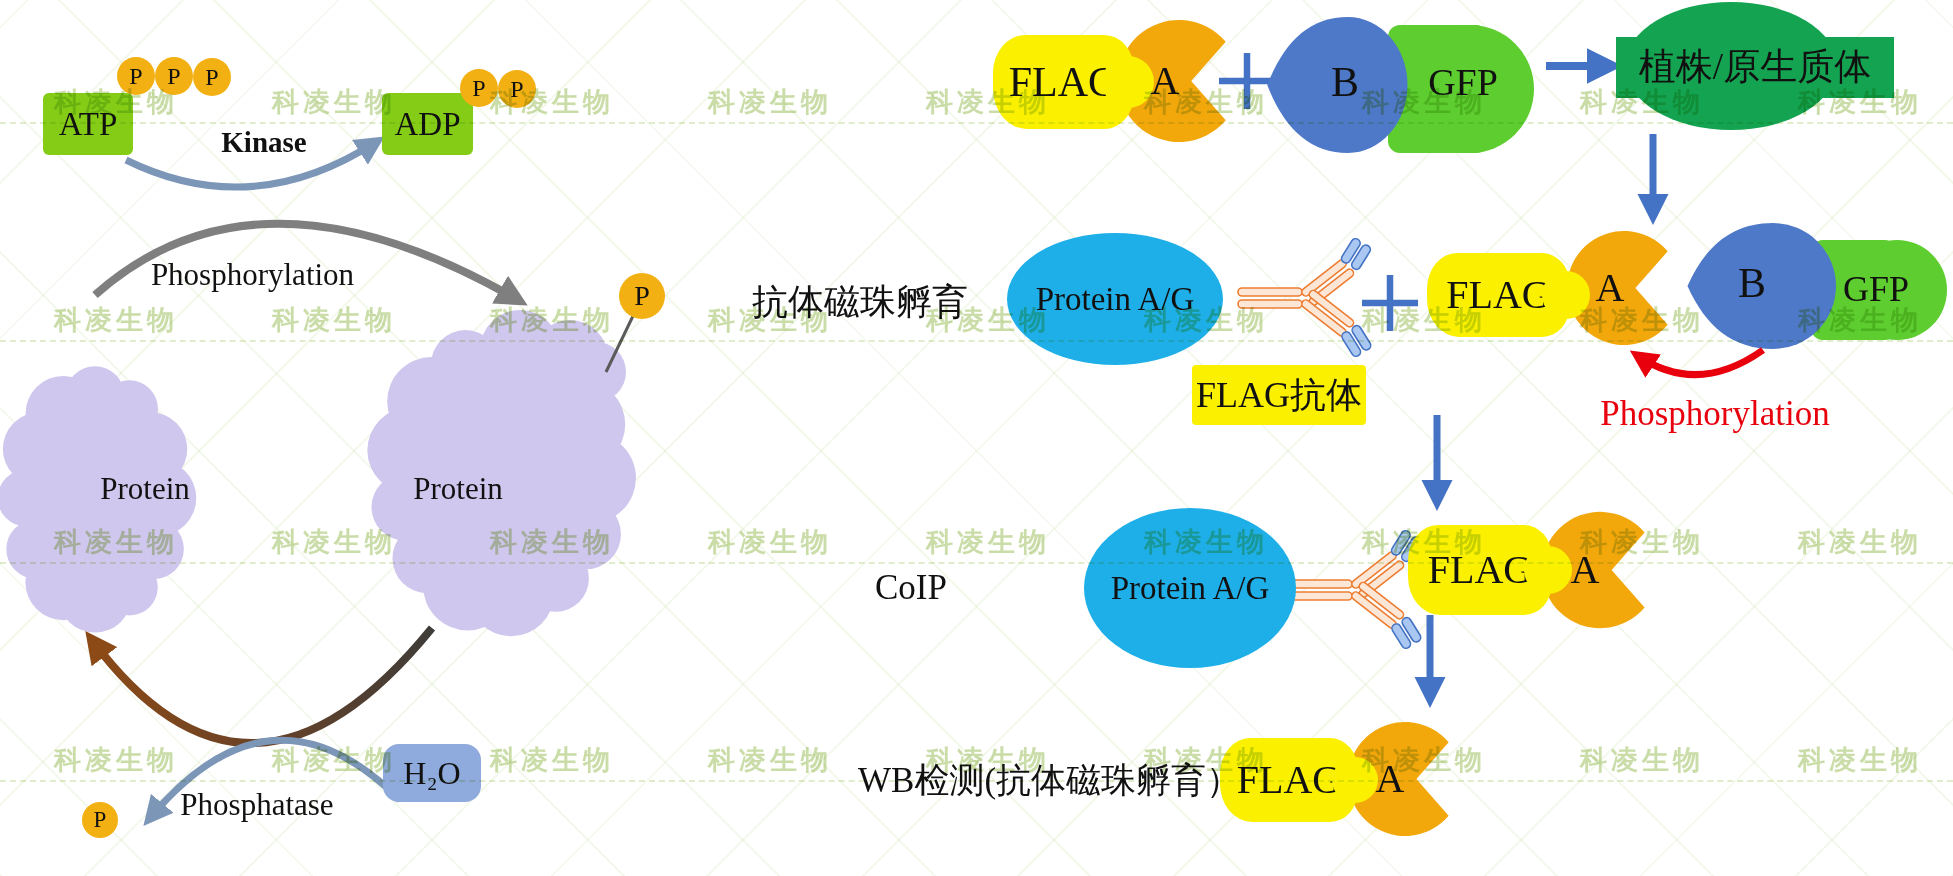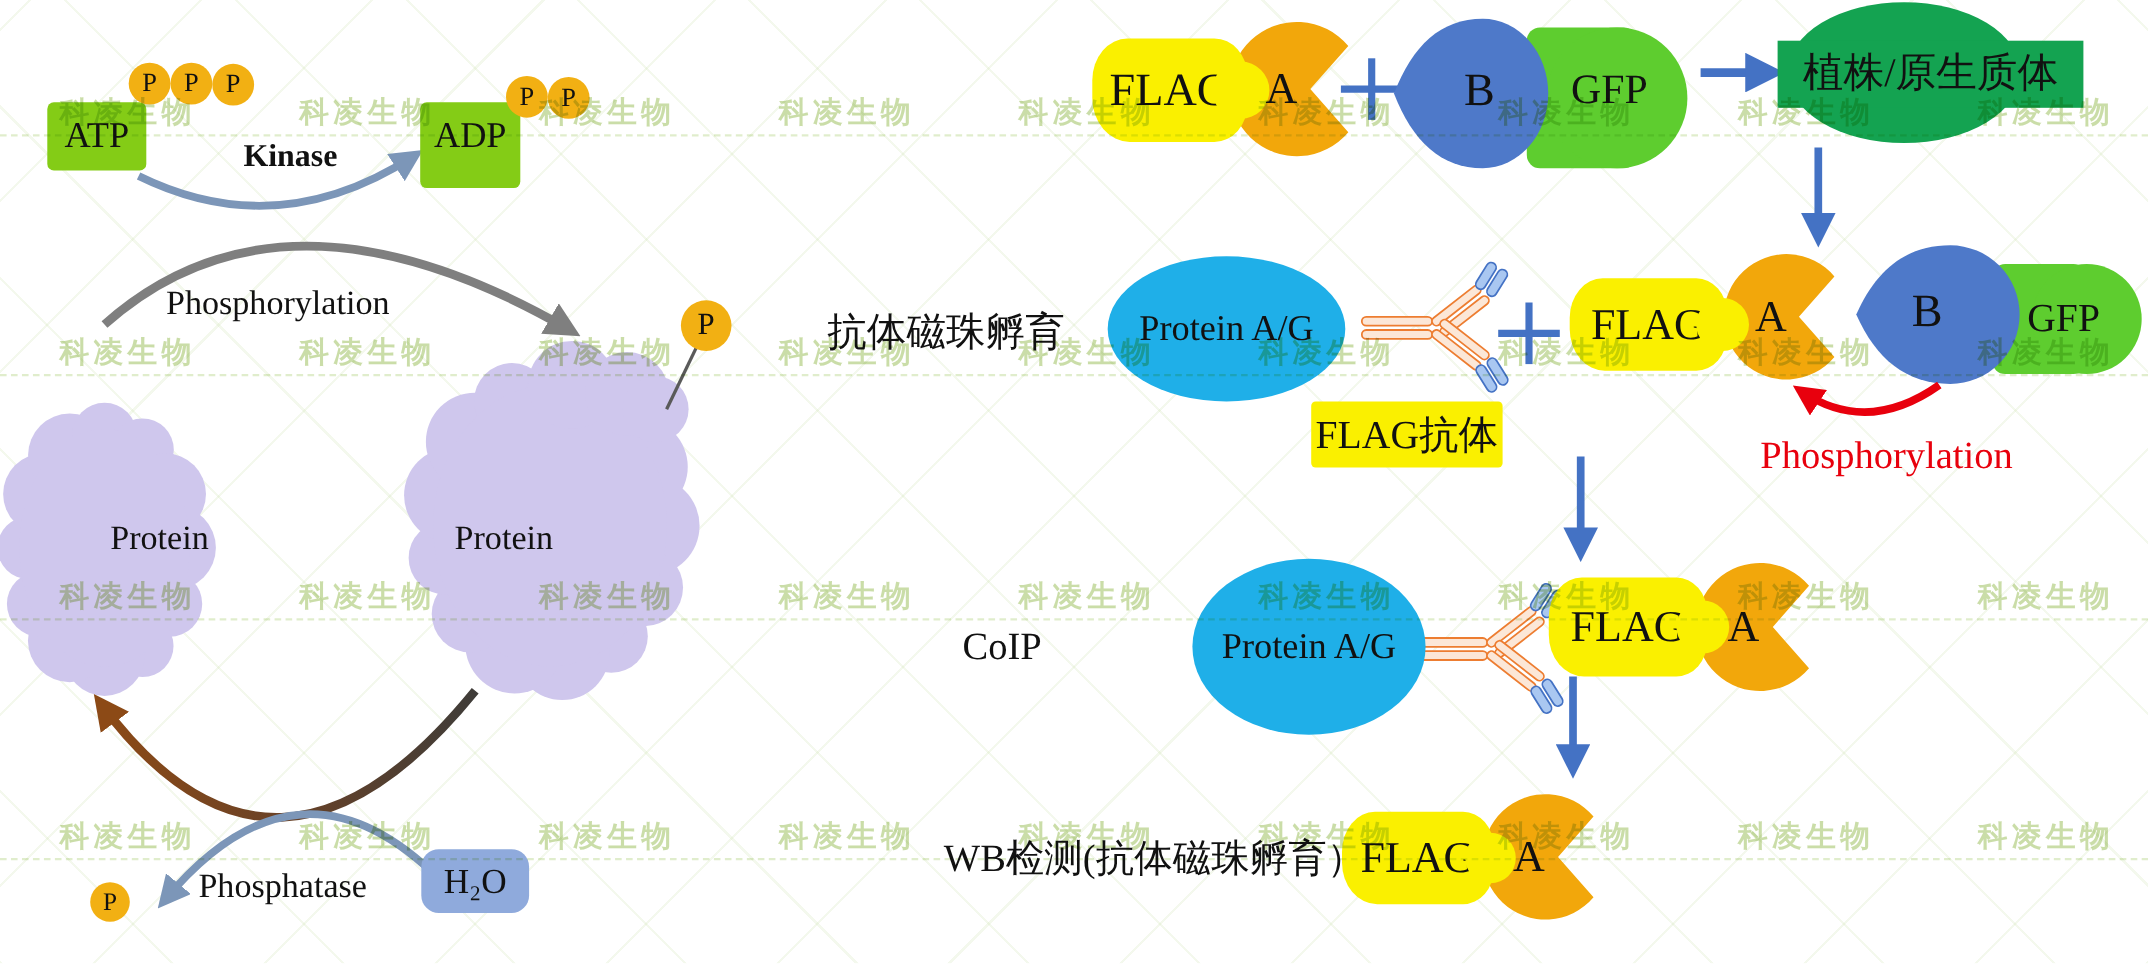--- a/index.html
+++ b/index.html
@@ -152,21 +152,21 @@
     <line x1="1437" y1="415" x2="1437" y2="500" stroke="#4472C4" stroke-width="7" marker-end="url(#mBlue)"></line>
 
     <use href="#antibody" transform="translate(1358,590)"></use>
     <use href="#pacman" transform="translate(1600,570) scale(0.97)" fill="#F2A70B"></use>
     <line x1="1430" y1="615" x2="1430" y2="697" stroke="#4472C4" stroke-width="7" marker-end="url(#mBlue)"></line>
 
     <use href="#pacman" transform="translate(1405,779) scale(0.95)" fill="#F2A70B"></use>
   </svg>
 
   <div class="box atp" style="left:43px;top:93px;width:90px;height:62px;line-height:62px;font-size:33px;"><span>ATP</span></div>
-  <div class="box atp" style="left:382px;top:93px;width:91px;height:78px;line-height:62px;font-size:33px;"><span>ADP</span></div>
+  <div class="box atp" style="left:382px;top:93px;width:91px;height:62px;line-height:62px;font-size:33px;"><span>ADP</span></div>
 
   <div class="pdot" style="left:117px;top:57px;width:38px;height:38px;font-size:24px;">
       <span>P</span>
     </div>
   <div class="pdot" style="left:155px;top:57px;width:38px;height:38px;font-size:24px;">
       <span>P</span>
     </div>
   <div class="pdot" style="left:193px;top:58px;width:38px;height:38px;font-size:24px;">
       <span>P</span>
     </div>
@@ -181,21 +181,21 @@
     </div>
   <div class="pdot" style="left:82px;top:802px;width:36px;height:36px;font-size:23px;">
       <span>P</span>
     </div>
 
   <div class="lbl" style="left:204px;top:126px;width:120px;font-size:29px;font-weight:bold;">Kinase</div>
   <div class="lbl" style="left:140px;top:257px;width:225px;font-size:31px;">Phosphorylation</div>
   <div class="lbl" style="left:85px;top:471px;width:120px;font-size:31px;">Protein</div>
   <div class="lbl" style="left:398px;top:471px;width:120px;font-size:31px;">Protein</div>
   <div class="lbl" style="left:172px;top:787px;width:170px;font-size:31px;">Phosphatase</div>
-  <div class="box h2o" style="left:383px;top:772px;width:98px;height:58px;line-height:58px;font-size:32px;"><span>H₂O</span></div>
+  <div class="box h2o" style="left:383px;top:744px;width:98px;height:58px;line-height:58px;font-size:32px;"><span>H₂O</span></div>
 
   <div class="box flag" style="left:993px;top:35px;width:141px;height:94px;line-height:94px;font-size:42px;border-radius:32px 30px 30px 34px / 38px 34px 34px 40px;">
     <span>FLAG</span>
     <span class="bump" style="width:52px;height:52px;"></span>
   </div>
   <div class="lbl" style="left:1125px;top:57px;width:80px;font-size:40px;">A</div>
   <div class="lbl" style="left:1305px;top:58px;width:80px;font-size:42px;">B</div>
   <div class="lbl" style="left:1398px;top:60px;width:130px;font-size:38px;">GFP</div>
   <div class="hostell" style="left:1625px;top:2px;width:212px;height:128px;"></div>
   <div class="hostband" style="left:1616px;top:37px;width:278px;height:61px;"></div>

